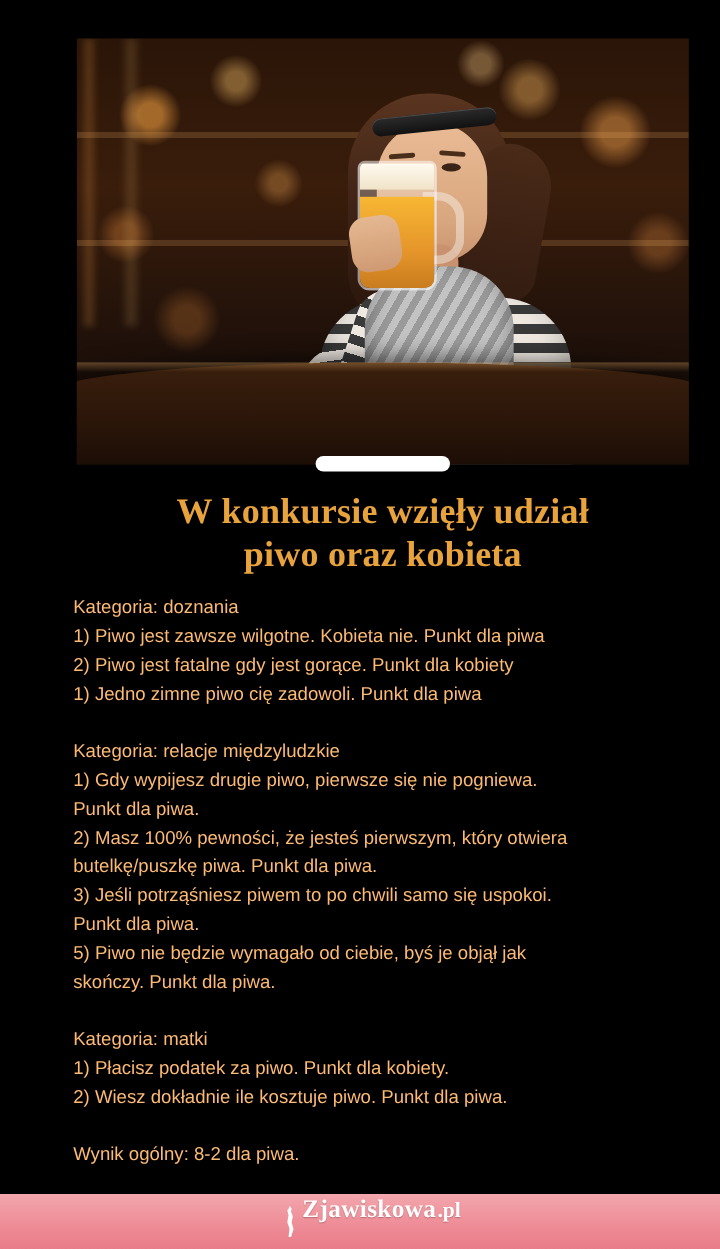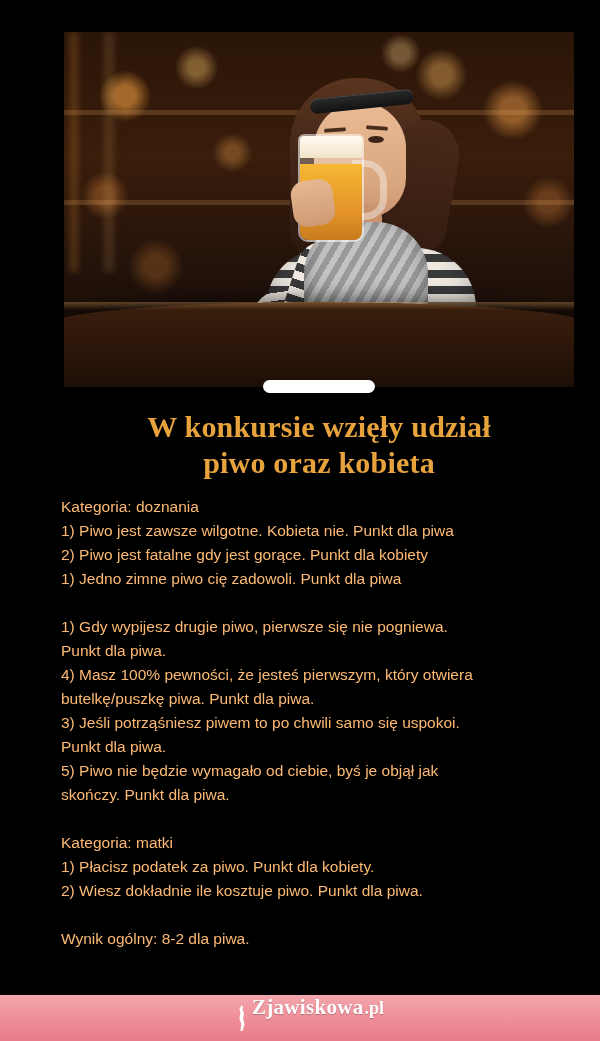--- a/index.html
+++ b/index.html
@@ -293,23 +293,24 @@
   </div>
 
   <div class="content">
     <p>Kategoria: doznania</p>
     <p>1) Piwo jest zawsze wilgotne. Kobieta nie. Punkt dla piwa</p>
     <p>2) Piwo jest fatalne gdy jest gorące. Punkt dla kobiety</p>
     <p>1) Jedno zimne piwo cię zadowoli. Punkt dla piwa</p>
 
     <div class="spacer"></div>
 
+    <p>Kategoria: relacje międzyludzkie</p>
     <p>1) Gdy wypijesz drugie piwo, pierwsze się nie pogniewa.
 Punkt dla piwa.</p>
-    <p>4) Masz 100% pewności, że jesteś pierwszym, który otwiera
+    <p>2) Masz 100% pewności, że jesteś pierwszym, który otwiera
 butelkę/puszkę piwa. Punkt dla piwa.</p>
     <p>3) Jeśli potrząśniesz piwem to po chwili samo się uspokoi.
 Punkt dla piwa.</p>
     <p>5) Piwo nie będzie wymagało od ciebie, byś je objął jak
 skończy. Punkt dla piwa.</p>
 
     <div class="spacer"></div>
 
     <p>Kategoria: matki</p>
     <p>1) Płacisz podatek za piwo. Punkt dla kobiety.</p>

